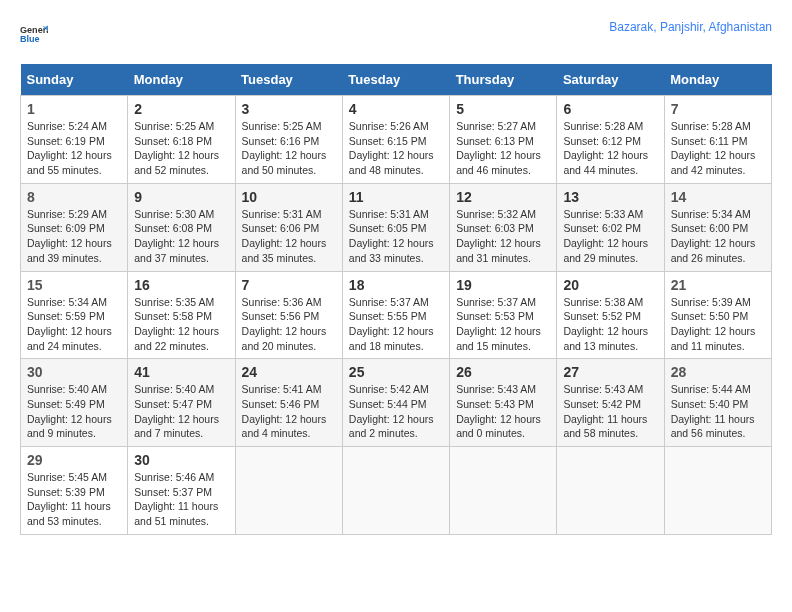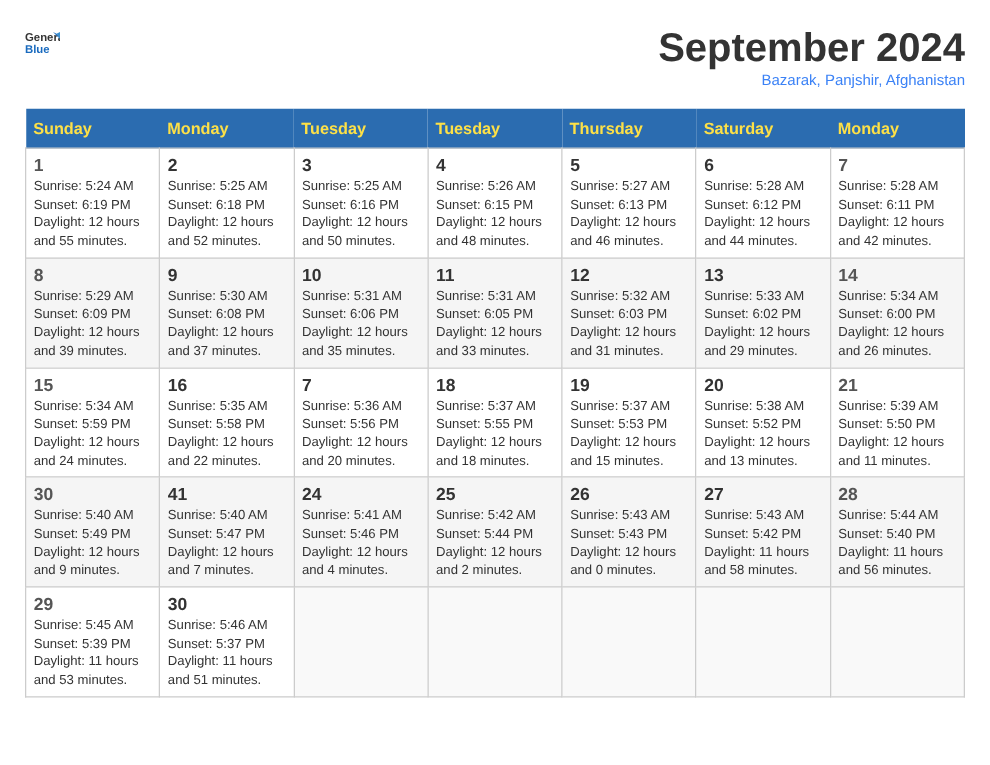--- a/index.html
+++ b/index.html
@@ -37,21 +37,21 @@
       font-size: 12px;
       color: #3b82f6;
     }
     table {
       width: 100%;
       border-collapse: collapse;
       font-size: 11px;
     }
     thead tr th {
       background-color: #2b6cb0;
-      color: #fde047;
+      color: #ffffff;
       padding: 8px 6px;
       text-align: left;
       font-size: 13px;
       font-weight: bold;
     }
     tbody tr td {
       vertical-align: top;
       padding: 5px 6px;
       border: 1px solid #ccc;
       background: #fff;
@@ -87,21 +87,20 @@
 <div class="header">
   <div class="logo">
     <svg class="logo-icon" viewBox="0 0 40 40">
       <text x="0" y="18" font-size="13" font-weight="bold" fill="#333">General</text>
       <text x="0" y="32" font-size="13" font-weight="bold" fill="#1a6bbf">Blue</text>
       <polygon points="32,8 40,16 36,10" fill="#1a6bbf"></polygon>
       <polygon points="36,10 40,16 40,8" fill="#3a8fd0"></polygon>
     </svg>
   </div>
   <div class="title-area">
-    <div class="month-title">September 2024</div>
     <div class="location">Bazarak, Panjshir, Afghanistan</div>
   </div>
 </div>
 
 <table>
   <thead>
     <tr>
     <th>Sunday</th>
         <th>Monday</th>
         <th>Tuesday</th>

